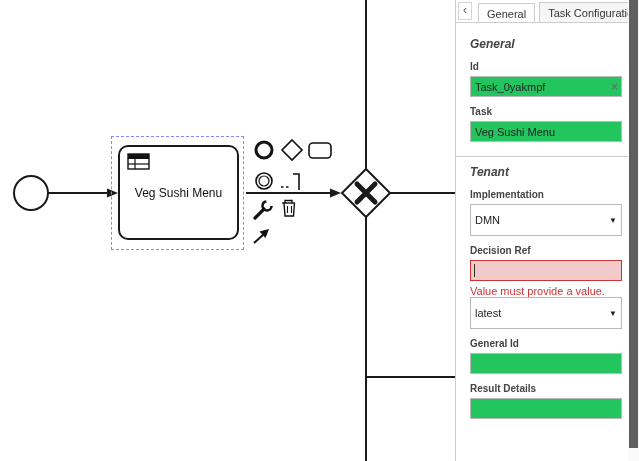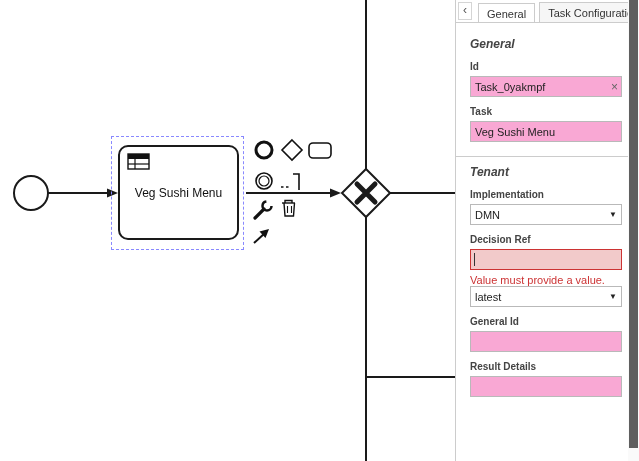--- a/index.html
+++ b/index.html
@@ -30,28 +30,28 @@
   .tabs { display:flex; flex:1 1 auto; overflow:hidden; }
   .tab { flex:0 0 auto; padding:4px 8px 3px; font-size:11px; color:#333;
     border:1px solid #ccc; border-bottom:none; margin-left:4px;
     background:#f6f6f6; white-space:nowrap; cursor:pointer; }
   .tab.active { background:#fff; position:relative; top:1px; }
   .panel-body { padding:6px 6px 8px 14px; }
   .group-heading { font-size:12px; font-weight:bold; font-style:italic;
     color:#444; margin:8px 0 10px; }
   .field-label { font-size:10px; font-weight:bold; color:#444; margin:9px 0 4px; }
   .text-input { display:block; width:100%; height:21px; border:1px solid #b9b9b9;
-    background:#f9a8d4; font-family:"Liberation Sans", sans-serif; font-size:11px;
+    background:#22c55e; font-family:"Liberation Sans", sans-serif; font-size:11px;
     color:#222; padding:1px 4px; }
   .input-wrap { position:relative; }
   .input-wrap .text-input { padding-right:16px; }
   .clear-x { position:absolute; right:4px; top:50%; transform:translateY(-50%);
     font-size:12px; color:#666; cursor:pointer; line-height:1; }
   .select-box { display:flex; align-items:center; justify-content:space-between;
-    height:21px; border:1px solid #b9b9b9; background:#fff; padding:0 4px;
+    height:32px; border:1px solid #b9b9b9; background:#fff; padding:0 4px;
     font-size:11px; color:#222; cursor:pointer; }
   .select-caret { font-size:8px; color:#222; }
   .divider { border:none; border-top:1px solid #ccc; margin:14px -6px 4px -14px; }
   .error-input { display:flex; align-items:center; height:21px;
     border:1px solid #cc3333; background:#f2caca; padding:0 3px; }
   .caret-line { width:1px; height:13px; background:#333; }
   .error-msg { font-size:11px; color:#cc3334; margin:4px 0 0; }
 
   
   .scrollbar { position:absolute; left:628px; top:0; width:11px; height:461px;

